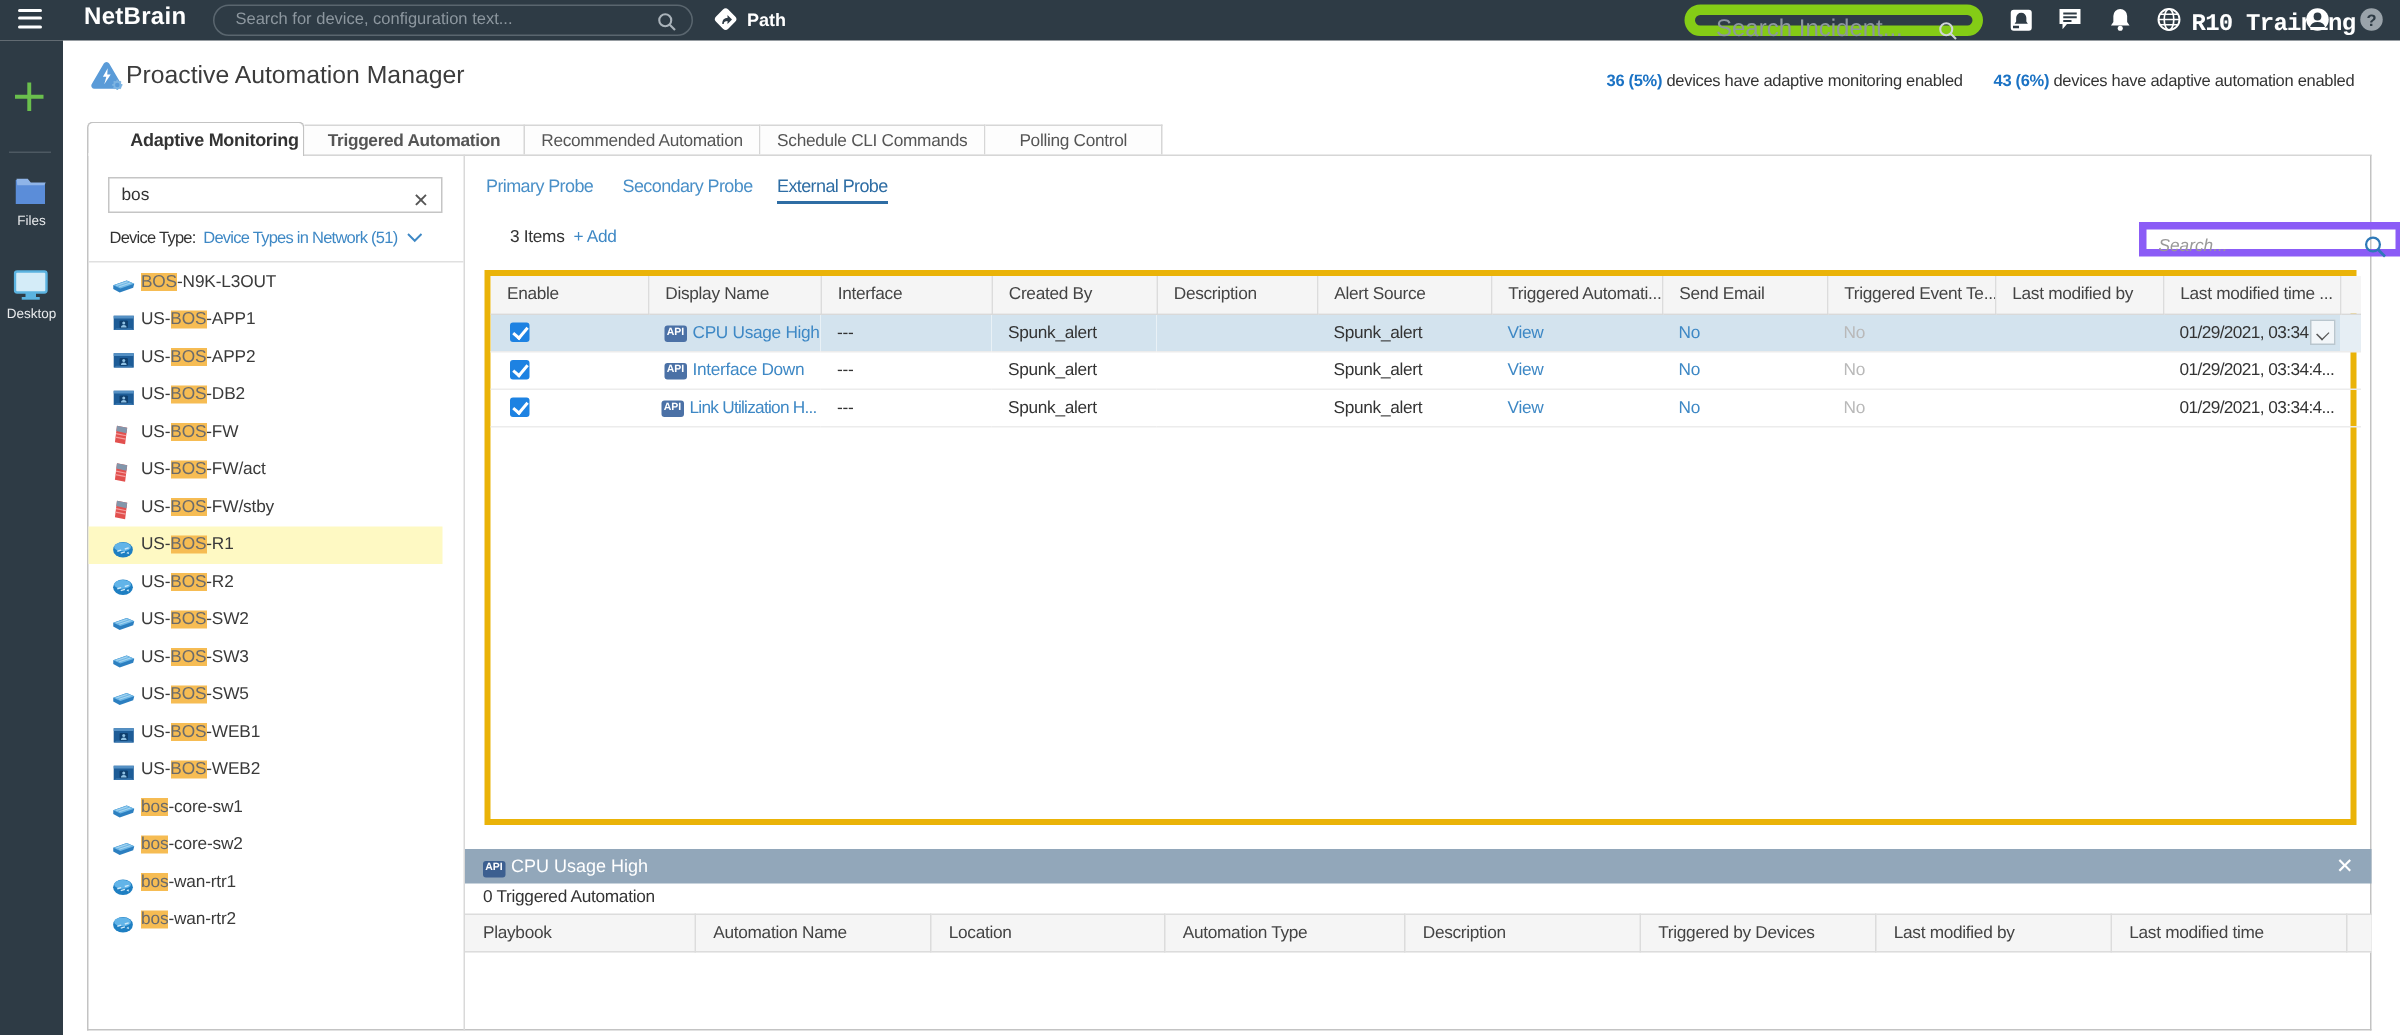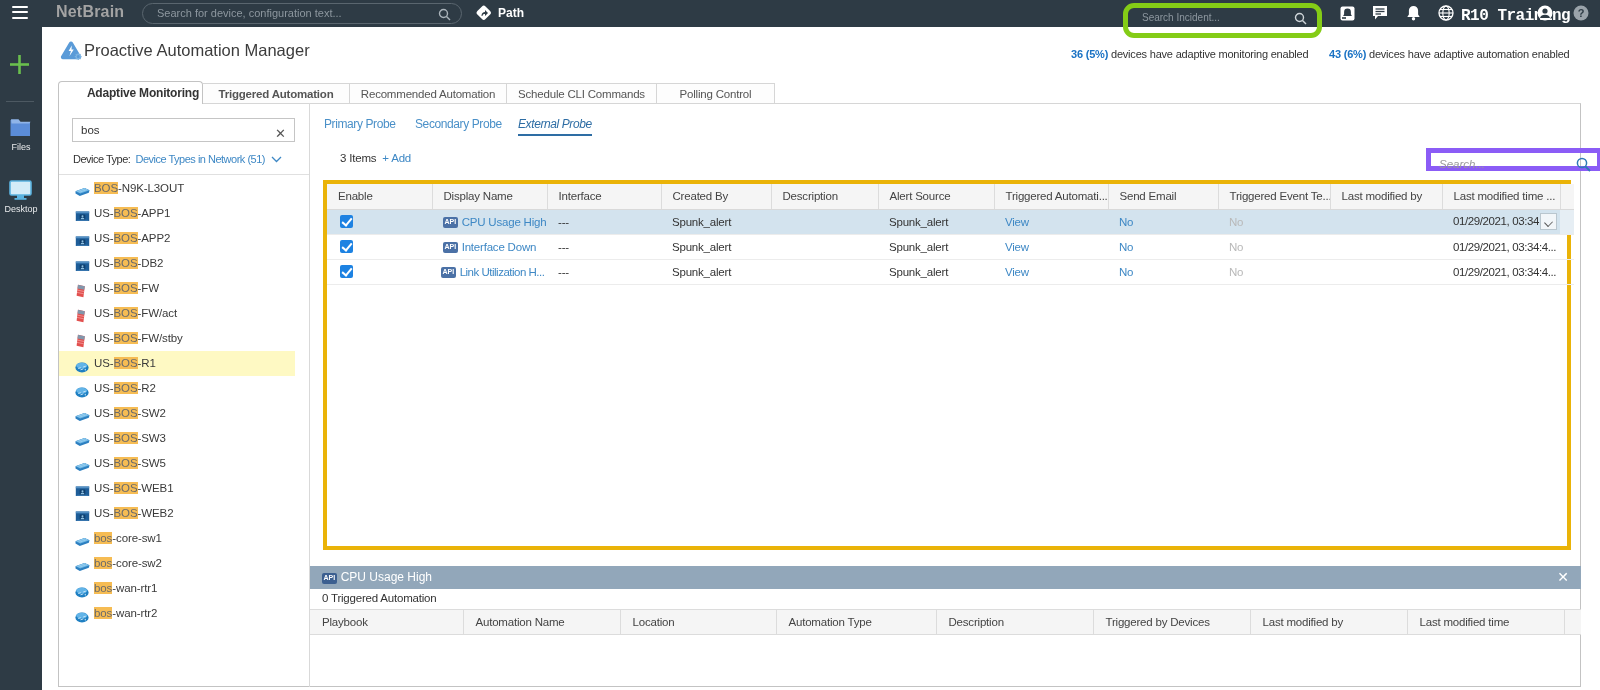--- a/index.html
+++ b/index.html
@@ -3,25 +3,25 @@
 <meta charset="utf-8">
 <style>
 * { margin:0; padding:0; box-sizing:border-box; }
 html,body { width:1600px; height:690px; overflow:hidden; background:#fff;
   font-family:"Liberation Sans", sans-serif; }
 
 
 #topnav { position:absolute; left:0; top:0; width:1600px; height:27px; background:#2e3b45; }
 #hamburger { position:absolute; left:12px; top:6px; width:16px; height:13px; }
 #hamburger div { height:1.8px; background:#fff; border-radius:1px; margin-bottom:3.6px; }
-#logo { position:absolute; left:56px; top:3px; color:#a3a3a3; font-size:16px; font-weight:bold; letter-spacing:0.2px; }
+#logo { position:absolute; left:56px; top:3px; color:#ffffff; font-size:16px; font-weight:bold; letter-spacing:0.2px; }
 #navsearch { position:absolute; left:142px; top:3px; width:320px; height:21px; border:1px solid #5a666f; border-radius:11px; color:#8d979f; font-size:11px; line-height:19px; padding-left:14px; }
 #navsearch .mag, #incsearch .mag { position:absolute; right:10px; top:4px; }
 #pathbtn { position:absolute; left:498px; top:6px; color:#fff; font-size:12px; font-weight:bold; }
-#incsearch { position:absolute; left:1123px; top:3px; width:199px; height:35px; border:5px solid #84cc16; border-radius:11px; color:#8d979f; font-size:10px; line-height:19px; padding-left:14px; }
+#incsearch { position:absolute; left:1123px; top:3px; width:199px; height:21px; border:7px solid #84cc16; border-radius:11px; color:#8d979f; font-size:16px; line-height:19px; padding-left:14px; }
 .navicon { position:absolute; top:5px; }
 #r10 { position:absolute; left:1461px; top:7px; color:#fff; font-size:16px; font-weight:bold; letter-spacing:-0.5px;font-family:Liberation Mono, monospace; }
 
 
 #sidebar { position:absolute; left:0; top:27px; width:42px; height:663px; background:#2e3b45; }
 #plus { position:absolute; left:9px; top:27px; width:21px; height:21px; }
 #sbdivider { position:absolute; left:6px; top:74px; width:28px; height:1px; background:#4d5962; }
 .sblabel { position:absolute; width:42px; text-align:center; color:#e8eaec; font-size:9px; }
 
 
@@ -48,21 +48,21 @@
 #listdivider { position:absolute; left:59px; top:174px; width:250px; height:1px; background:#e0e0e0; }
 #devlist { position:absolute; left:59px; top:176px; width:236px; }
 .devrow { position:relative; height:25px; line-height:25px; font-size:11.5px; letter-spacing:-0.1px; color:#3a3a3a; white-space:nowrap; }
 .devrow.sel { background:#fef9c3; }
 .devrow .ic { position:absolute; left:16px; top:6px; }
 .devrow .nm { position:absolute; left:35px; top:0; }
 .hl { background:#f6bc53; color:#6b6b6b; }
 
 
 .ptab { position:absolute; top:117px; font-size:12px; letter-spacing:-0.4px; color:#4a90c8; }
-#ptab3 { color:#2e6da4; border-bottom:2px solid #2e6da4; padding-bottom:3px;font-style:italic; }
+#ptab3 { color:#2e6da4; border-bottom:2px solid #2e6da4; padding-bottom:3px; }
 #itemsrow { position:absolute; left:340px; top:152px; font-size:11.5px; letter-spacing:-0.2px; color:#333; }
 #itemsrow a { color:#3e88c5; text-decoration:none; }
 #tblsearch { position:absolute; left:1426px; top:148px; width:176px; height:23px; border:5px solid #8b5cf6; }
 #tblsearch span { position:absolute; left:8px; top:5px; font-size:11.5px; font-style:italic; color:#999; }
 
 
 #tblbox { position:absolute; left:323px; top:180px; width:1248px; height:370px; border:4px solid #eab308; }
 #tbl { border-collapse:collapse; table-layout:fixed; width:1247px; font-size:11.5px; letter-spacing:-0.2px; }
 #tbl th { background:#f5f5f5; border-right:1px solid #dcdcdc; border-bottom:1px solid #d9d9d9; height:25px; font-weight:normal; color:#444; text-align:left; padding:0 0 0 11px; white-space:nowrap; overflow:hidden; }
 #tbl th:last-child { border-right:none; }

